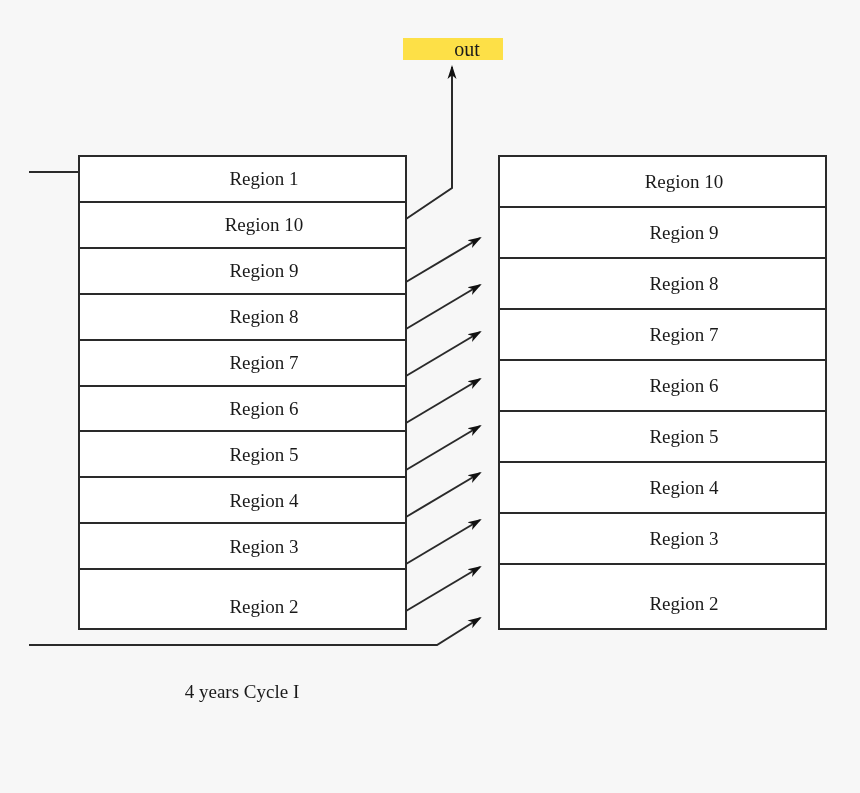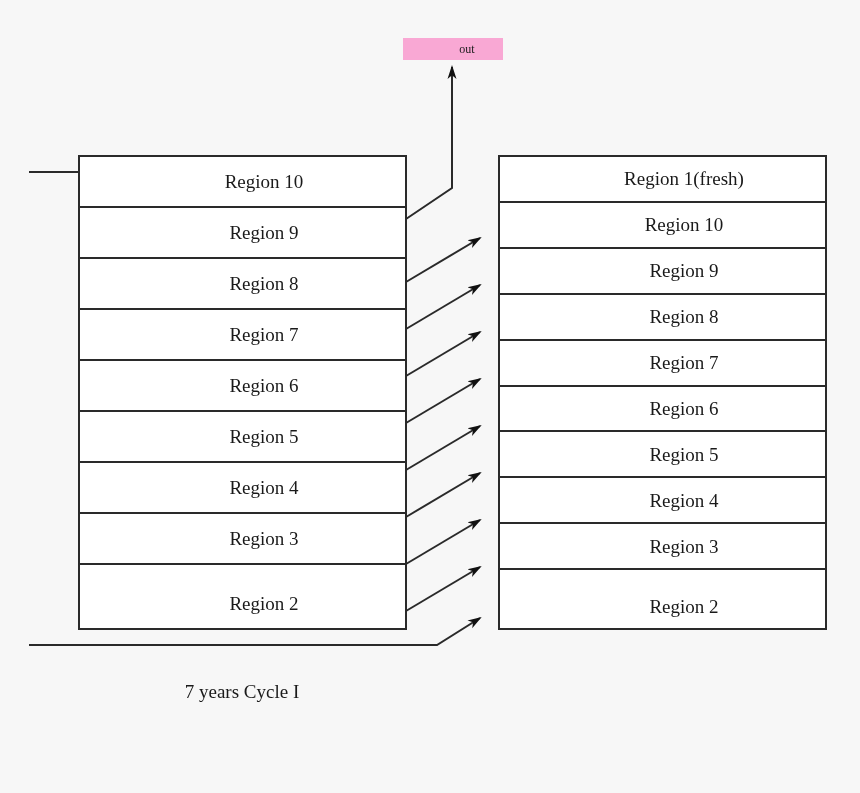--- a/index.html
+++ b/index.html
@@ -17,23 +17,23 @@
   .left-table{left:78px;top:155px;}
   .right-table{left:498px;top:155px;}
   .fuel-table .row{
     flex:1;display:flex;align-items:center;justify-content:center;
     border-bottom:2px solid #2a2a2a;font-size:19px;line-height:1;
     padding-left:43px; 
   }
   .fuel-table .row:last-child{border-bottom:none;margin-top:14px;}
   .out-box{
     position:absolute;left:403px;top:38px;width:100px;height:22px;
-    background:#f9a8d4;box-sizing:border-box;z-index:2;
+    background:#fde047;box-sizing:border-box;z-index:2;
     display:flex;align-items:center;justify-content:center;
-    padding-left:28px;font-size:12px;
+    padding-left:28px;font-size:20px;
   }
   .caption{
     position:absolute;top:681px;width:330px;text-align:center;
     font-size:19px;z-index:2;
   }
   .caption-left{left:77px;}
   .caption-right{left:485px;}
 </style>
 </head>
 <body>
@@ -60,20 +60,23 @@
       <path d="M29,645 L437,645 L480,618" marker-end="url(#ah)"></path>
     </g>
   </svg>
 
   <div class="out-box">
     <span>out</span>
   </div>
 
   <div class="fuel-table left-table">
     <div class="row">
+        <span>Region 1</span>
+      </div>
+    <div class="row">
         <span>Region 10</span>
       </div>
     <div class="row">
         <span>Region 9</span>
       </div>
     <div class="row">
         <span>Region 8</span>
       </div>
     <div class="row">
         <span>Region 7</span>
@@ -90,23 +93,20 @@
     <div class="row">
         <span>Region 3</span>
       </div>
     <div class="row">
         <span>Region 2</span>
       </div>
   </div>
 
   <div class="fuel-table right-table">
     <div class="row">
-        <span>Region 1(fresh)</span>
-      </div>
-    <div class="row">
         <span>Region 10</span>
       </div>
     <div class="row">
         <span>Region 9</span>
       </div>
     <div class="row">
         <span>Region 8</span>
       </div>
     <div class="row">
         <span>Region 7</span>
@@ -121,15 +121,15 @@
         <span>Region 4</span>
       </div>
     <div class="row">
         <span>Region 3</span>
       </div>
     <div class="row">
         <span>Region 2</span>
       </div>
   </div>
 
-  <div class="caption caption-left">7 years Cycle I</div>
+  <div class="caption caption-left">4 years Cycle I</div>
 
 </div>
 
 </body></html>

